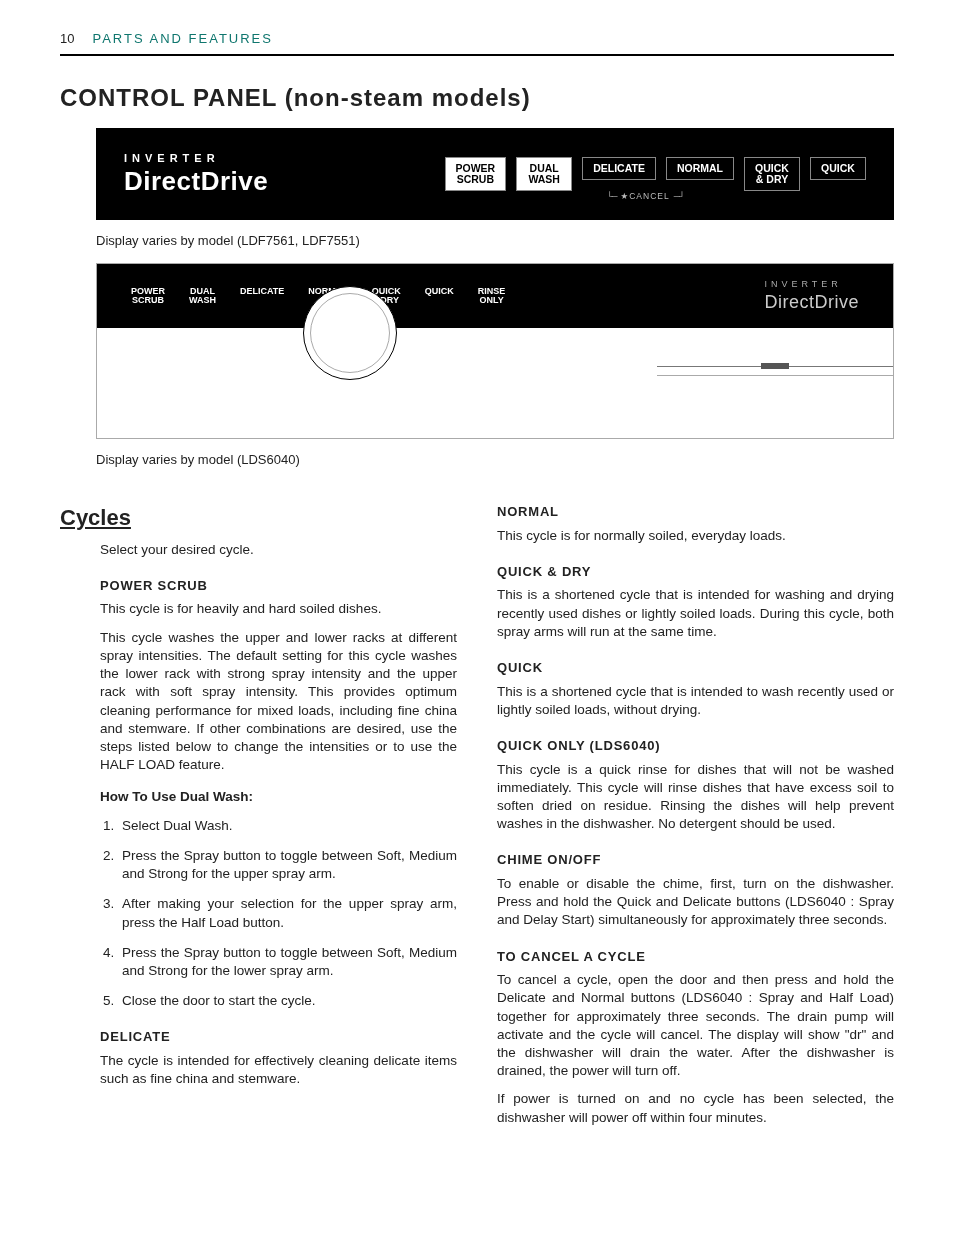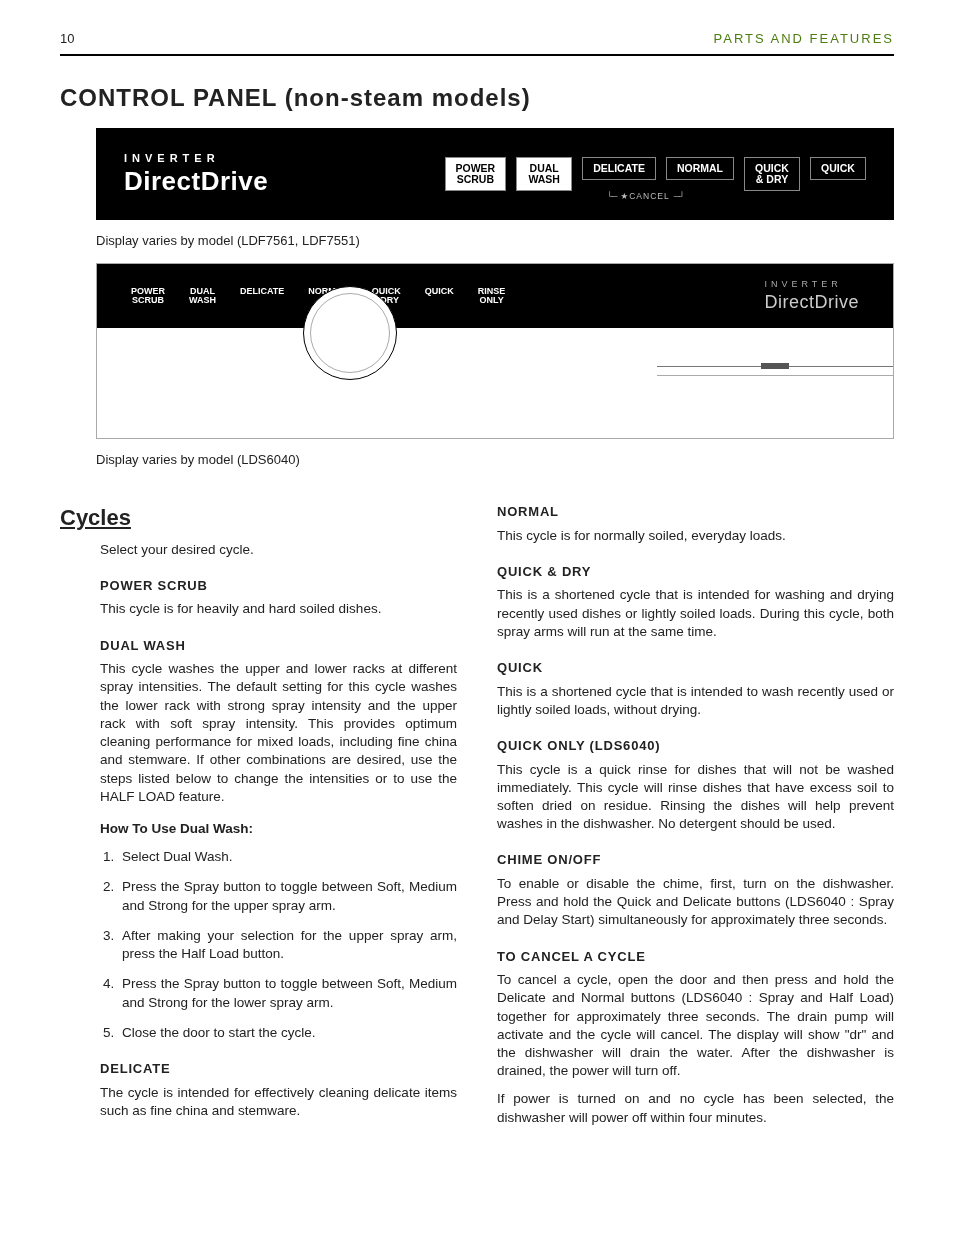--- a/index.html
+++ b/index.html
@@ -13,24 +13,23 @@
     font-size: 13.5px;
     line-height: 1.35;
   }
   .header-line {
     display: flex;
     align-items: baseline;
     gap: 18px;
     padding-bottom: 6px;
     border-bottom: 2px solid #000;
     font-size: 13px;
-    justify-content: space-between;
   }
   .page-num { font-weight: 400; }
-  .section-name { letter-spacing: 2px; color: #4d7c0f; font-weight: 400; }
+  .section-name { letter-spacing: 2px; color: #0f766e; font-weight: 400; }
   h1.main-title {
     font-size: 24px;
     font-weight: 700;
     letter-spacing: 1px;
     margin: 26px 0 14px 0;
     font-family: Arial, sans-serif;
   }
   .panel {
     background: #000;
     color: #fff;
@@ -205,21 +204,20 @@
 
 <div class="columns">
   <div class="col">
     <h2 class="cycles-title">Cycles</h2>
     <div class="indent">
       <p class="intro">Select your desired cycle.</p>
 
       <h3 class="sub">POWER SCRUB</h3>
       <p>This cycle is for heavily and hard soiled dishes.</p>
 
-      <h3 class="sub">DUAL WASH</h3>
       <p>This cycle washes the upper and lower racks at different spray intensities. The default setting for this cycle washes the lower rack with strong spray intensity and the upper rack with soft spray intensity. This provides optimum cleaning performance for mixed loads, including fine china and stemware. If other combinations are desired, use the steps listed below to change the intensities or to use the HALF LOAD feature.</p>
 
       <p class="howto">How To Use Dual Wash:</p>
       <ol>
         <li>Select Dual Wash.</li>
         <li>Press the Spray button to toggle between Soft, Medium and Strong for the upper spray arm.</li>
         <li>After making your selection for the upper spray arm, press the Half Load button.</li>
         <li>Press the Spray button to toggle between Soft, Medium and Strong for the lower spray arm.</li>
         <li>Close the door to start the cycle.</li>
       </ol>

